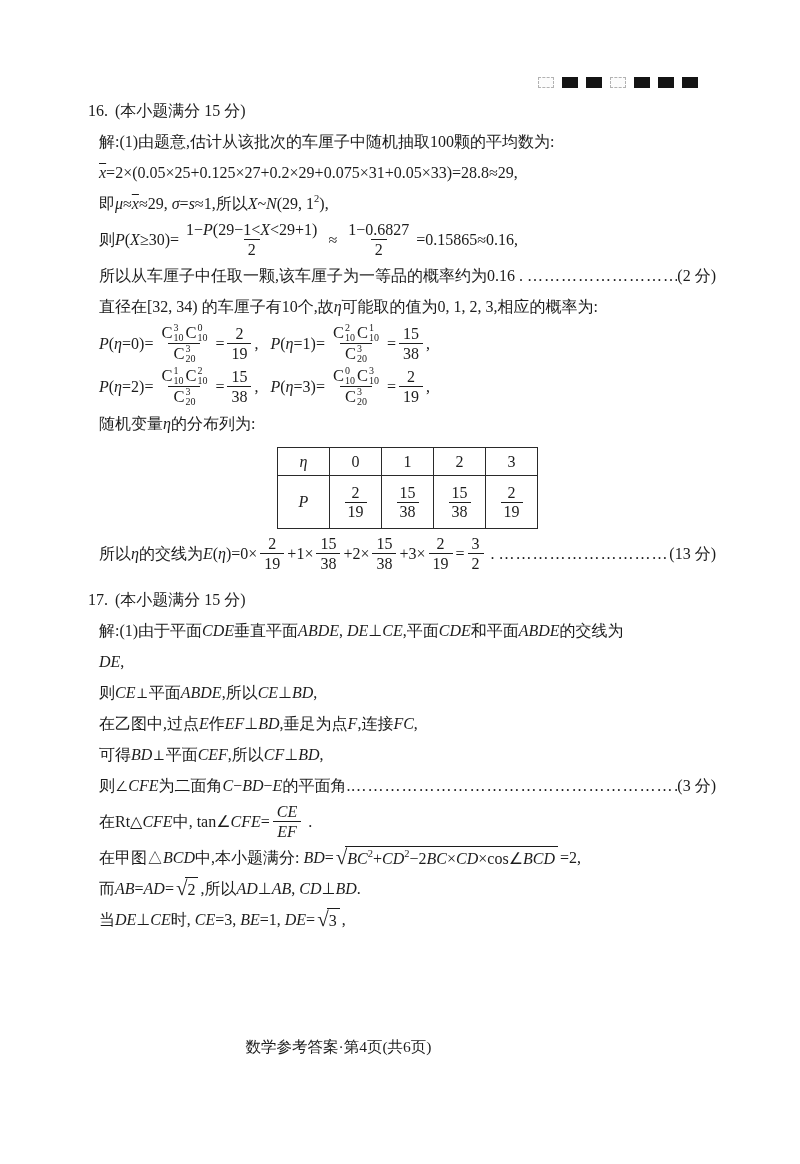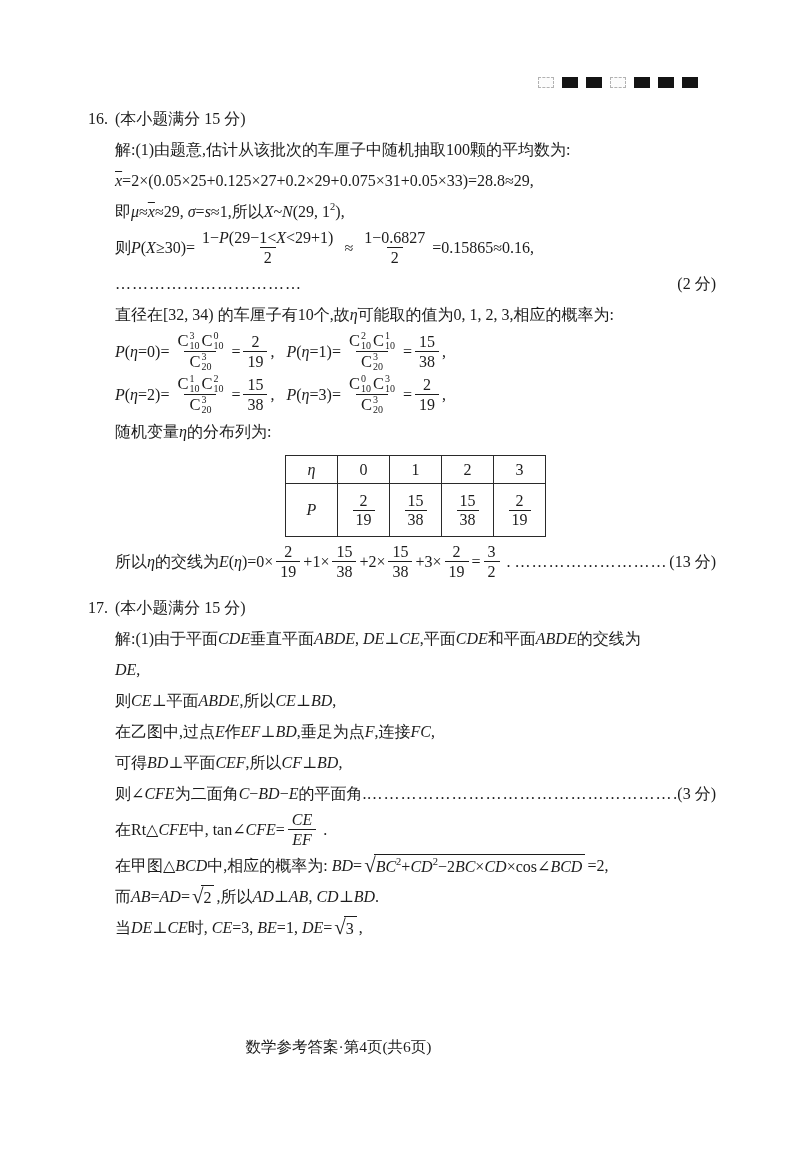--- a/index.html
+++ b/index.html
@@ -14,24 +14,24 @@
   }
   .sheet { position: absolute; inset: 0; }
 
   
   .markers { position: absolute; top: 77px; left: 538px; display: flex; gap: 8px; }
   .marker { width: 16px; height: 11px; display: inline-block; }
   .marker.filled  { background: #141414; }
   .marker.outline { background: #fcfcfc; border: 1px dashed #b2b2b2; }
 
   
-  .content { position: absolute; top: 104px; left: 88px; width: 628px; font-size: 16px; }
+  .content { position: absolute; top: 96px; left: 88px; width: 628px; font-size: 16px; font-family: Liberation Serif, serif; }
   .problem-header { display: flex; line-height: 29px; }
   .pnum { width: 27px; flex-shrink: 0; }
-  .problem-body { margin-left: 27px; }
+  .problem-body { margin-left: 11px; }
   .problem + .problem { margin-top: 12px; }
 
   .line {
     display: flex; align-items: center;
     line-height: 29px; min-height: 29px;
     margin: 2px 0;
   }
   .line > span { flex-shrink: 0; }
   .mt, .mi, .mdots, .mover { white-space: pre; }
   .mi { font-style: italic; }
@@ -120,20 +120,21 @@
                 <span class="mden"><span class="mt">2</span></span>
               </span>
               <span class="mt"> ≈ </span>
               <span class="mfrac">
                 <span class="mnum"><span class="mt">1−0.6827</span></span>
                 <span class="mden"><span class="mt">2</span></span>
               </span>
               <span class="mt">=0.15865≈0.16,</span>
             </div>
             <div class="line">
+              <span class="mt">所以从车厘子中任取一颗,该车厘子为一等品的概率约为0.16 . </span>
               <span class="mdots">……………………………</span>
               <span class="mt">(2 分)</span>
             </div>
             <div class="line">
               <span class="mt">直径在[32, 34) 的车厘子有10个,故</span>
               <span class="mi">η</span>
               <span class="mt">可能取的值为0, 1, 2, 3,相应的概率为:</span>
             </div>
             <div class="line">
               <span class="mi">P</span>
@@ -356,21 +357,21 @@
               <span class="mt">=</span>
               <span class="mfrac">
                 <span class="mnum"><span class="mi">CE</span></span>
                 <span class="mden"><span class="mi">EF</span></span>
               </span>
               <span class="mt"> .</span>
             </div>
             <div class="line">
               <span class="mt">在甲图△</span>
               <span class="mi">BCD</span>
-              <span class="mt">中,相应的概率为: </span>
+              <span class="mt">中,本小题满分: </span>
               <span class="mi">BD</span>
               <span class="mt">=</span>
               <span class="msqrt">
                 <span class="mrad">√</span>
                 <span class="mradicand">
                   <span class="mi">BC</span>
                   <span class="msup">2</span>
                   <span class="mt">+</span>
                   <span class="mi">CD</span>
                   <span class="msup">2</span>

